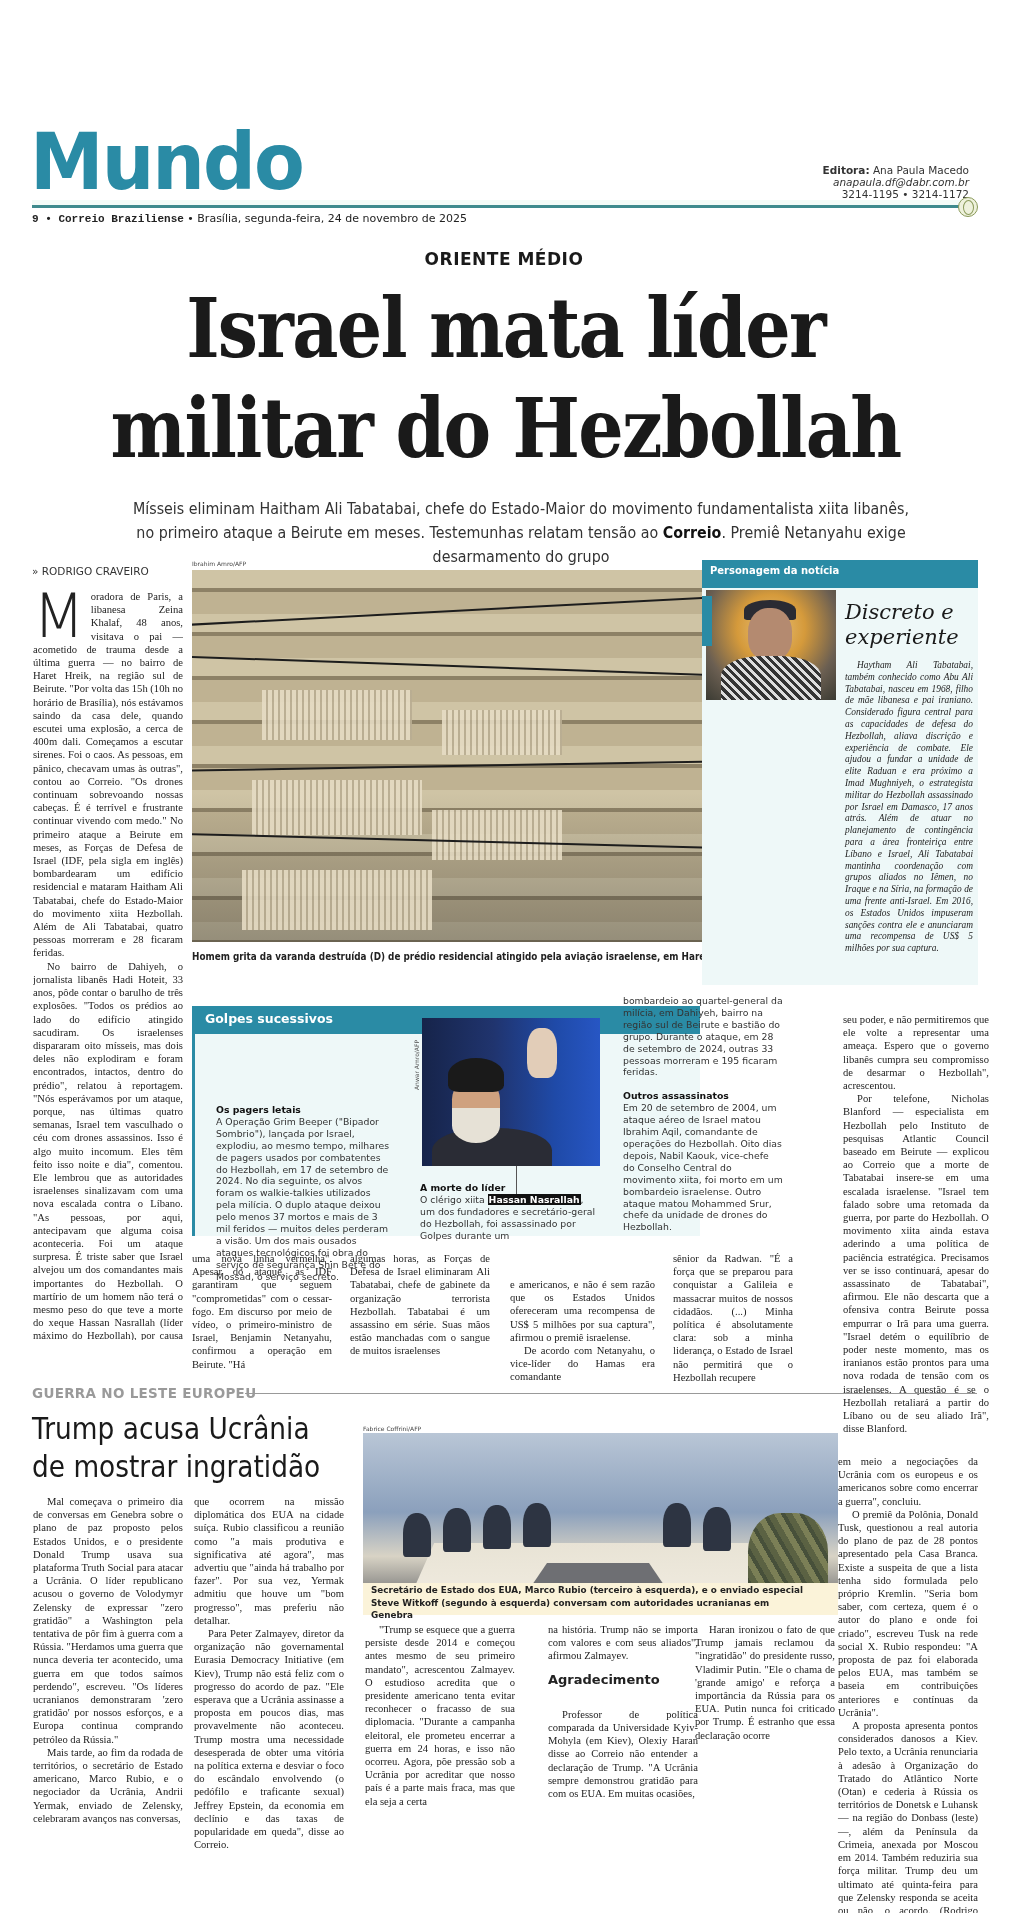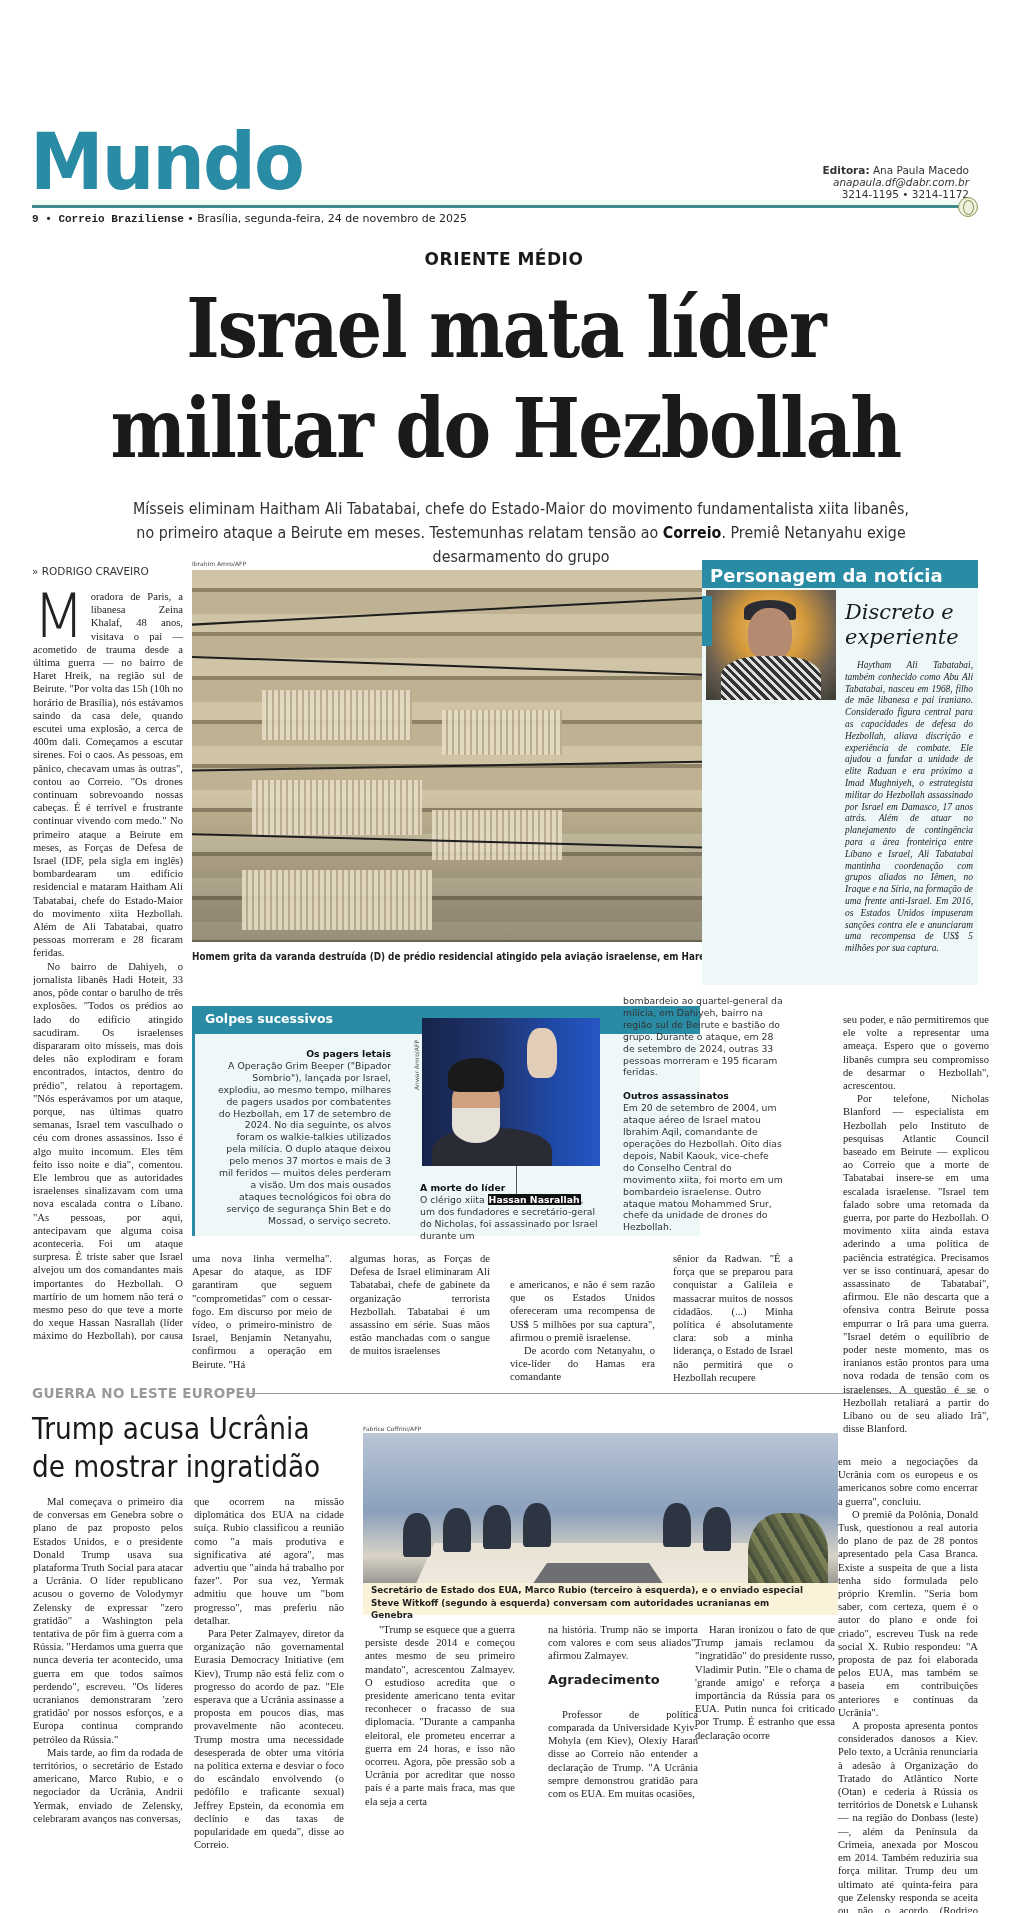--- a/index.html
+++ b/index.html
@@ -42,37 +42,37 @@
       linear-gradient(90deg, #c8b48a 0%, #ead7a9 40%, #b8a47c 70%, #94886f 100%);
   }
   #main-photo .balcony { position: absolute; background: repeating-linear-gradient(90deg, #e6dcc4 0 4px, #b9ad92 4px 6px); opacity: 0.9; }
   #main-photo .wire { position: absolute; left: -10px; width: 540px; height: 2px; background: #1d1d1d; }
   #photo-credit-main { left: 192px; top: 560px; font-size: 6px; font-family: "DejaVu Sans", sans-serif; color: #444; }
   #main-caption { left: 192px; top: 951px; font-family: "DejaVu Sans", sans-serif; font-weight: 700; font-size: 9.6px; color: #222; transform: scaleX(0.92); transform-origin: left; white-space: nowrap; }
 
   
   #profile-box { left: 702px; top: 560px; width: 276px; height: 425px; background: #eef8f8; }
   #profile-bar { left: 702px; top: 560px; width: 276px; height: 28px; background: #2a8ba5; }
-  #profile-bar-label { left: 710px; top: 565px; color: #fff; font-family: "DejaVu Sans", sans-serif; font-weight: 700; font-size: 18px; }
+  #profile-bar-label { left: 710px; top: 565px; color: #fff; font-family: "DejaVu Sans", sans-serif; font-weight: 700; font-size: 10px; }
   #profile-photo { left: 706px; top: 590px; width: 130px; height: 110px; background: radial-gradient(circle at 50% 35%, #e9c27a 0%, #d59a3b 35%, #6b5f52 70%, #3b3b33 100%); overflow: hidden; }
   #profile-photo .face { position: absolute; left: 42px; top: 18px; width: 44px; height: 52px; border-radius: 45% 45% 40% 40%; background: #b48a70; }
   #profile-photo .cap { position: absolute; left: 38px; top: 10px; width: 52px; height: 20px; border-radius: 50% 50% 10% 10%; background: #2a2b33; }
   #profile-photo .scarf { position: absolute; left: 15px; top: 66px; width: 100px; height: 50px; border-radius: 40% 40% 0 0; background: repeating-linear-gradient(45deg, #333 0 3px, #ddd 3px 6px); }
   #profile-credit { left: 702px; top: 596px; width: 10px; height: 50px; background: #2a8ba5; }
   #profile-headline { left: 845px; top: 600px; width: 130px; font-family: "DejaVu Serif", serif; font-style: italic; font-size: 21px; line-height: 25px; color: #1a1a1a; }
   #profile-text { left: 845px; top: 660px; width: 128px; font-style: italic; font-size: 9.4px; line-height: 11.8px; text-align: justify; color: #222; font-family: "Liberation Serif", serif; }
   #profile-text p { text-indent: 12px; }
 
   
   #golpes-box { left: 192px; top: 1006px; width: 508px; height: 230px; background: #eef8f8; border-left: 3px solid #2a8ba5; }
   #golpes-bar { left: 192px; top: 1006px; width: 508px; height: 28px; background: #2a8ba5; }
   #golpes-label { left: 205px; top: 1011px; color: #fff; font-family: "DejaVu Sans", sans-serif; font-weight: 700; font-size: 12.5px; }
   .gbox-text { font-family: "DejaVu Sans", sans-serif; font-size: 9.3px; line-height: 11.9px; color: #333; }
   .gbox-text .h { font-weight: 700; color: #111; }
-  #golpes-left { left: 216px; top: 1048px; width: 175px; text-align: right; }
+  #golpes-left { left: 216px; top: 1104px; width: 175px; }
   #golpes-photo { left: 422px; top: 1018px; width: 178px; height: 148px; background: linear-gradient(90deg, #16244a 0%, #20346e 40%, #1f4aa8 75%, #2756c4 100%); overflow: hidden; }
   #golpes-photo .turban { position: absolute; left: 26px; top: 40px; width: 56px; height: 34px; border-radius: 50% 50% 20% 20%; background: #1a1a1a; }
   #golpes-photo .face { position: absolute; left: 30px; top: 62px; width: 48px; height: 48px; border-radius: 40%; background: #cfa17f; }
   #golpes-photo .beard { position: absolute; left: 30px; top: 90px; width: 48px; height: 35px; border-radius: 0 0 50% 50%; background: #e6e1d6; }
   #golpes-photo .robe { position: absolute; left: 10px; top: 110px; width: 120px; height: 50px; border-radius: 45% 45% 0 0; background: #2a2c35; }
   #golpes-photo .hand { position: absolute; left: 105px; top: 10px; width: 30px; height: 50px; border-radius: 40% 40% 30% 30%; background: #e2cdb8; }
   #golpes-photo-credit { left: 413px; top: 1040px; font-size: 6px; font-family: "DejaVu Sans", sans-serif; color: #555; writing-mode: vertical-rl; transform: rotate(180deg); }
   #golpes-pointer { left: 516px; top: 1166px; width: 1px; height: 30px; background: #555; }
   #golpes-mid { left: 420px; top: 1182px; width: 180px; }
   .highlight-name { background: #111; color: #fff; font-weight: 700; padding: 0 1px; }
@@ -175,21 +175,21 @@
 <div id="golpes-photo" class="abs">
   <div class="robe"></div>
   <div class="face"></div>
   <div class="beard"></div>
   <div class="turban"></div>
   <div class="hand"></div>
 </div>
 <div id="golpes-pointer" class="abs"></div>
 <div id="golpes-mid" class="abs gbox-text">
   <div class="h">A morte do líder</div>
-  <div><span>O clérigo xiita </span><span class="highlight-name">Hassan Nasrallah</span><span>, um dos fundadores e secretário-geral do Nicholas, foi assassinado por Israel durante um</span></div>
+  <div><span>O clérigo xiita </span><span class="highlight-name">Hassan Nasrallah</span><span>, um dos fundadores e secretário-geral do Hezbollah, foi assassinado por Golpes durante um</span></div>
 </div>
 <div id="golpes-right" class="abs gbox-text">
   <div>bombardeio ao quartel-general da milícia, em Dahiyeh, bairro na região sul de Beirute e bastião do grupo. Durante o ataque, em 28 de setembro de 2024, outras 33 pessoas morreram e 195 ficaram feridas.</div>
   <div style="height:12px"></div>
   <div class="h">Outros assassinatos</div>
   <div>Em 20 de setembro de 2004, um ataque aéreo de Israel matou Ibrahim Aqil, comandante de operações do Hezbollah. Oito dias depois, Nabil Kaouk, vice-chefe do Conselho Central do movimento xiita, foi morto em um bombardeio israelense. Outro ataque matou Mohammed Srur, chefe da unidade de drones do Hezbollah.</div>
 </div>
 
 <div id="low-col-1" class="abs col">
     <p class="noind">uma nova linha vermelha". Apesar do ataque, as IDF garantiram que seguem "comprometidas" com o cessar-fogo. Em discurso por meio de vídeo, o primeiro-ministro de Israel, Benjamin Netanyahu, confirmou a operação em Beirute. "Há</p>

